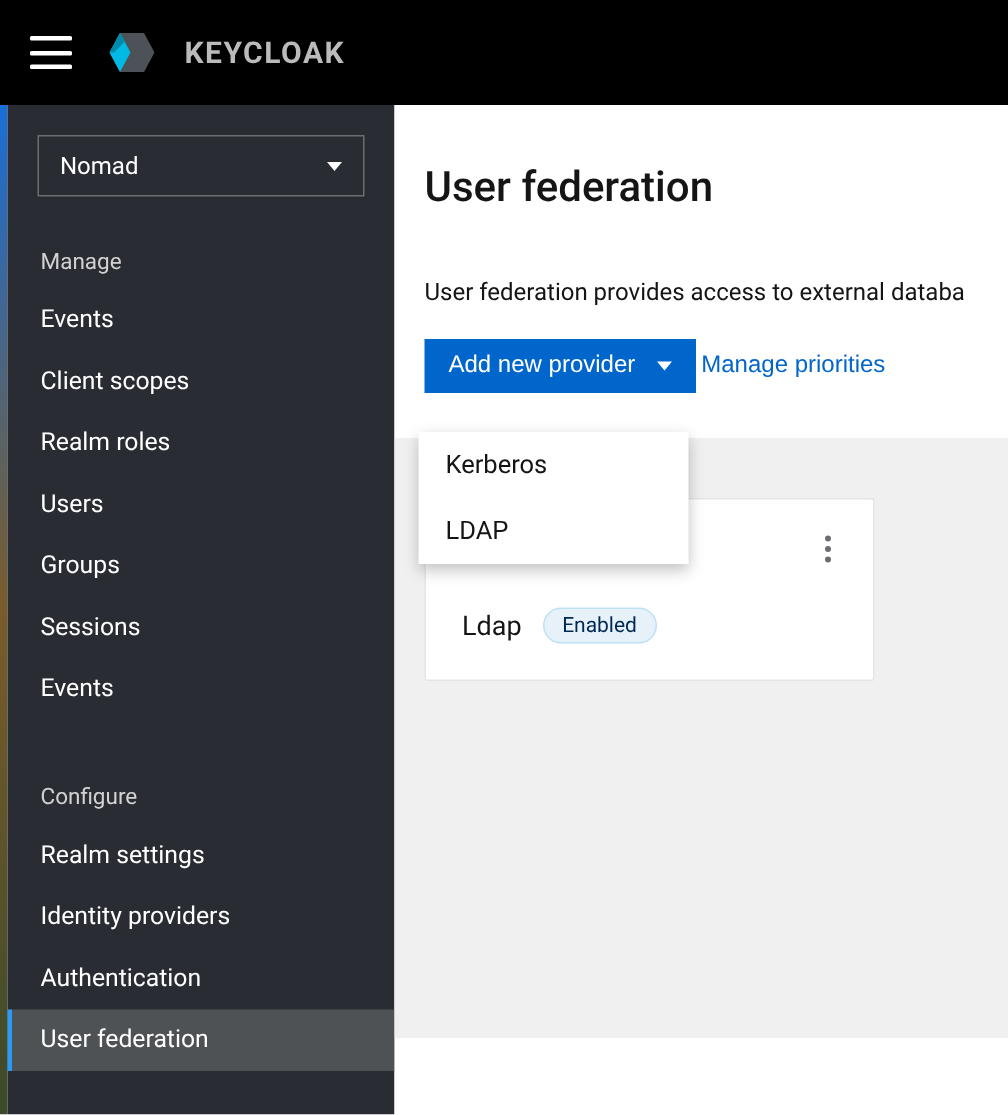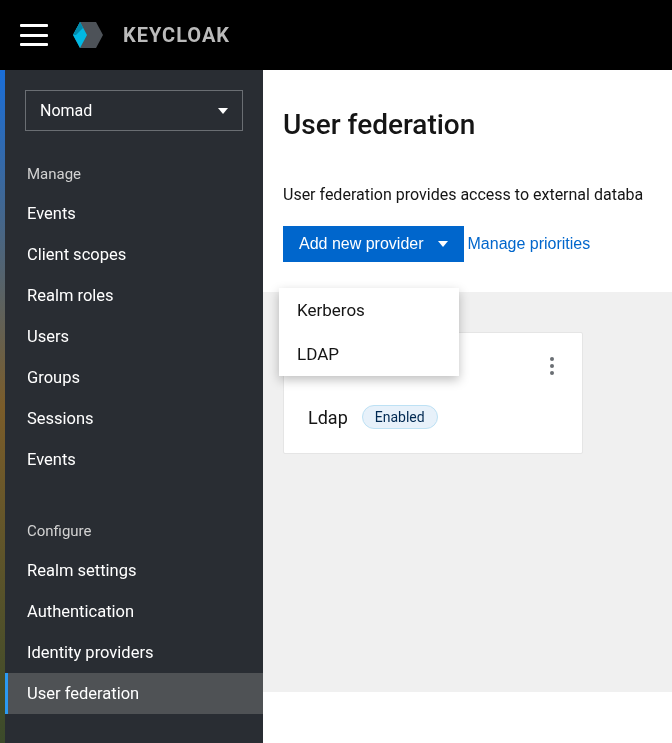--- a/index.html
+++ b/index.html
@@ -234,22 +234,22 @@
     <div class="nav-item">Realm roles</div>
     <div class="nav-item">Users</div>
     <div class="nav-item">Groups</div>
     <div class="nav-item">Sessions</div>
     <div class="nav-item">Events</div>
 
     <div style="height:28px"></div>
 
     <div class="nav-section-title">Configure</div>
     <div class="nav-item">Realm settings</div>
+    <div class="nav-item">Identity providers</div>
     <div class="nav-item">Authentication</div>
-    <div class="nav-item">Identity providers</div>
     <div class="nav-item active">User federation</div>
   </div>
 
   <div class="main">
     <div class="main-inner">
       <h1 class="page-title">User federation</h1>
       <div class="page-desc">User federation provides access to external databa</div>
 
       <div class="toolbar">
         <button class="btn-primary">

